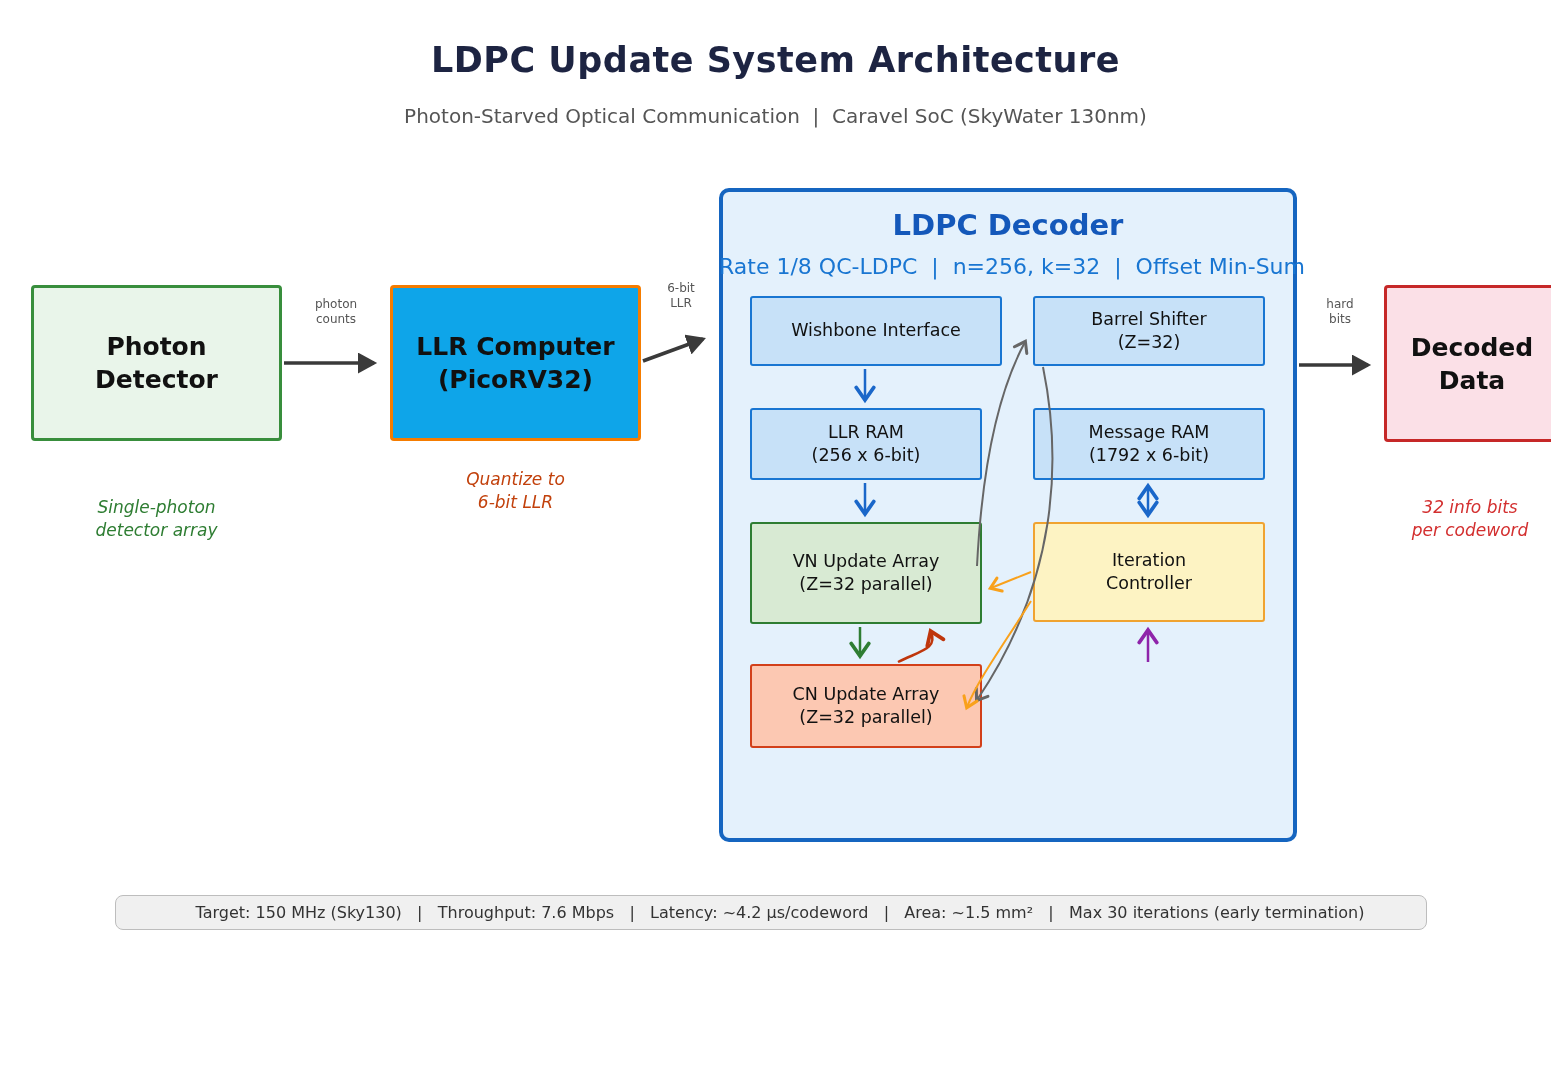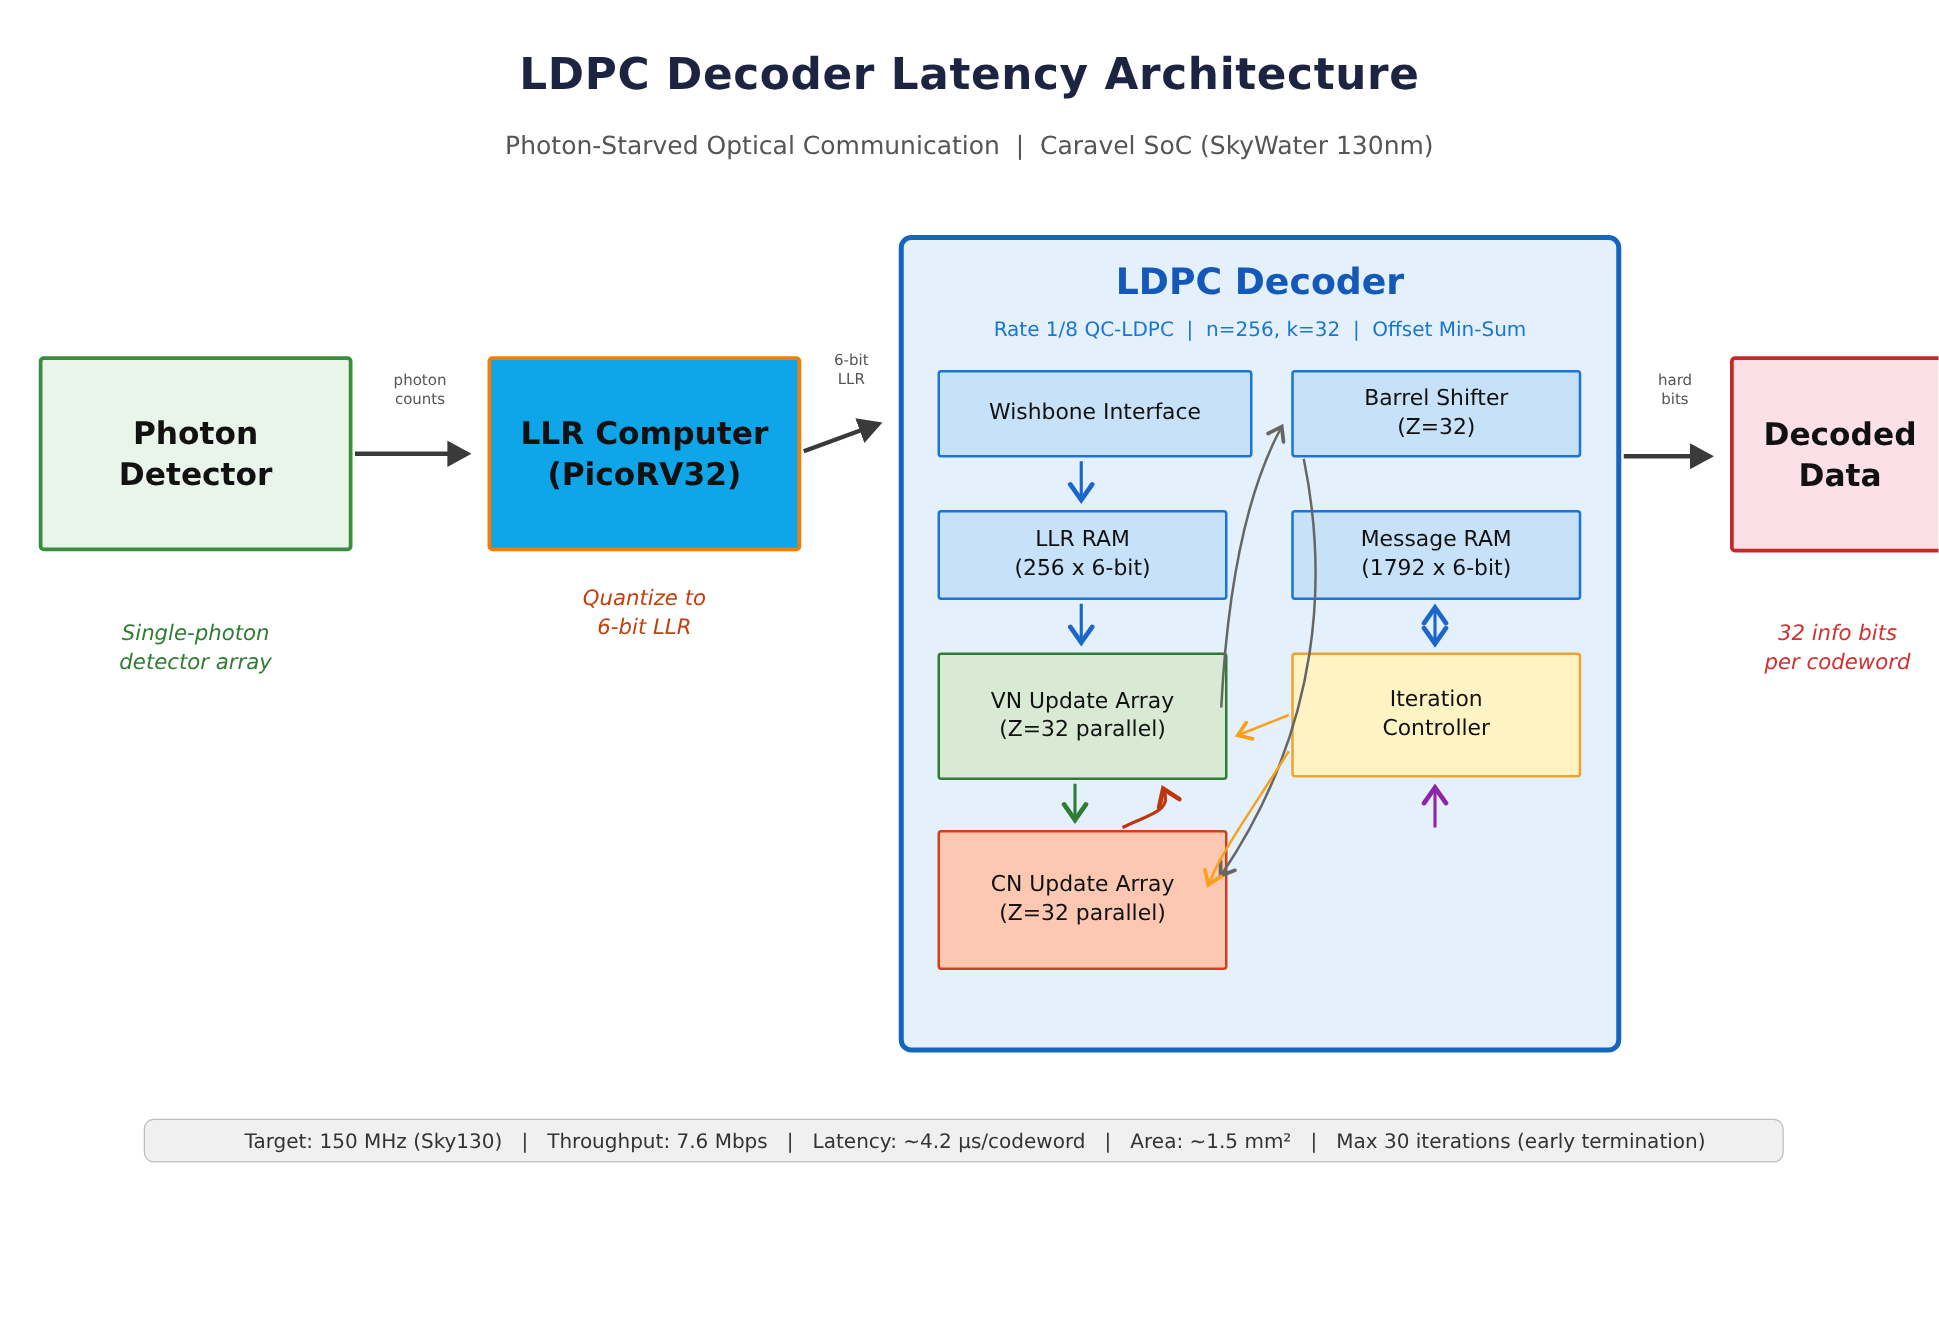--- a/index.html
+++ b/index.html
@@ -26,43 +26,43 @@
   .cap-llr{left:380px;top:468px;width:271px;color:#c2410c;}
   .cap-decoded{left:1370px;top:496px;width:200px;color:#d32f2f;}
 
   .edge-label{font-size:12px;color:#555;text-align:center;line-height:1.25;}
   .el-photon{left:281px;top:297px;width:110px;}
   .el-llr{left:631px;top:281px;width:100px;}
   .el-hard{left:1294px;top:297px;width:92px;}
 
   .decoder{left:719px;top:188px;width:578px;height:654px;background:#e4f1fc;border:4px solid #1565c0;border-radius:10px;}
   .decoder-title{left:719px;top:208px;width:578px;text-align:center;font-size:29px;font-weight:bold;color:#1458ba;}
-  .decoder-subtitle{left:719px;top:254px;width:578px;text-align:center;font-size:16px;color:#1976d2;}
+  .decoder-subtitle{left:719px;top:254px;width:578px;text-align:center;font-size:22px;color:#1976d2;}
 
   .block{border-radius:3px;font-size:17.5px;line-height:1.3;color:#111;}
   .blk-blue{background:#c7e1f8;border:2px solid #1976d2;}
   .blk-wishbone{left:750px;top:296px;width:252px;height:70px;}
   .blk-barrel{left:1033px;top:296px;width:232px;height:70px;}
   .blk-llrram{left:750px;top:408px;width:232px;height:72px;}
   .blk-msgram{left:1033px;top:408px;width:232px;height:72px;}
   .blk-vn{left:750px;top:522px;width:232px;height:102px;background:#d8ead3;border:2.5px solid #2e7d32;}
   .blk-iter{left:1033px;top:522px;width:232px;height:100px;background:#fdf3c3;border:2.5px solid #f0a330;}
-  .blk-cn{left:750px;top:664px;width:232px;height:112px;background:#fcc8b2;border:2.5px solid #d2401a;}
+  .blk-cn{left:750px;top:664px;width:232px;height:84px;background:#fcc8b2;border:2.5px solid #d2401a;}
   .blk-syn{left:1033px;top:664px;width:232px;height:100px;background:#f5e6f8;border:2.5px solid #8e24aa;}
 
   .status-bar{left:115px;top:895px;width:1312px;height:35px;background:#f0f0f0;border:1.5px solid #bdbdbd;border-radius:8px;
     font-size:16px;color:#333;padding-left:18px;}
   #arrows{position:absolute;left:0;top:0;pointer-events:none;}
 </style>
 </head>
 <body>
 
 <div id="canvas">
 
-  <div class="abs page-title">LDPC Decoder Latency Architecture</div>
+  <div class="abs page-title">LDPC Update System Architecture</div>
   <div class="abs page-subtitle pre">Photon-Starved Optical Communication  |  Caravel SoC (SkyWater 130nm)</div>
 
   <div class="abs center node node-photon">
     <span class="ml">Photon
 Detector</span>
   </div>
   <div class="abs center node node-llrcomp">
     <span class="ml">LLR Computer
 (PicoRV32)</span>
   </div>

